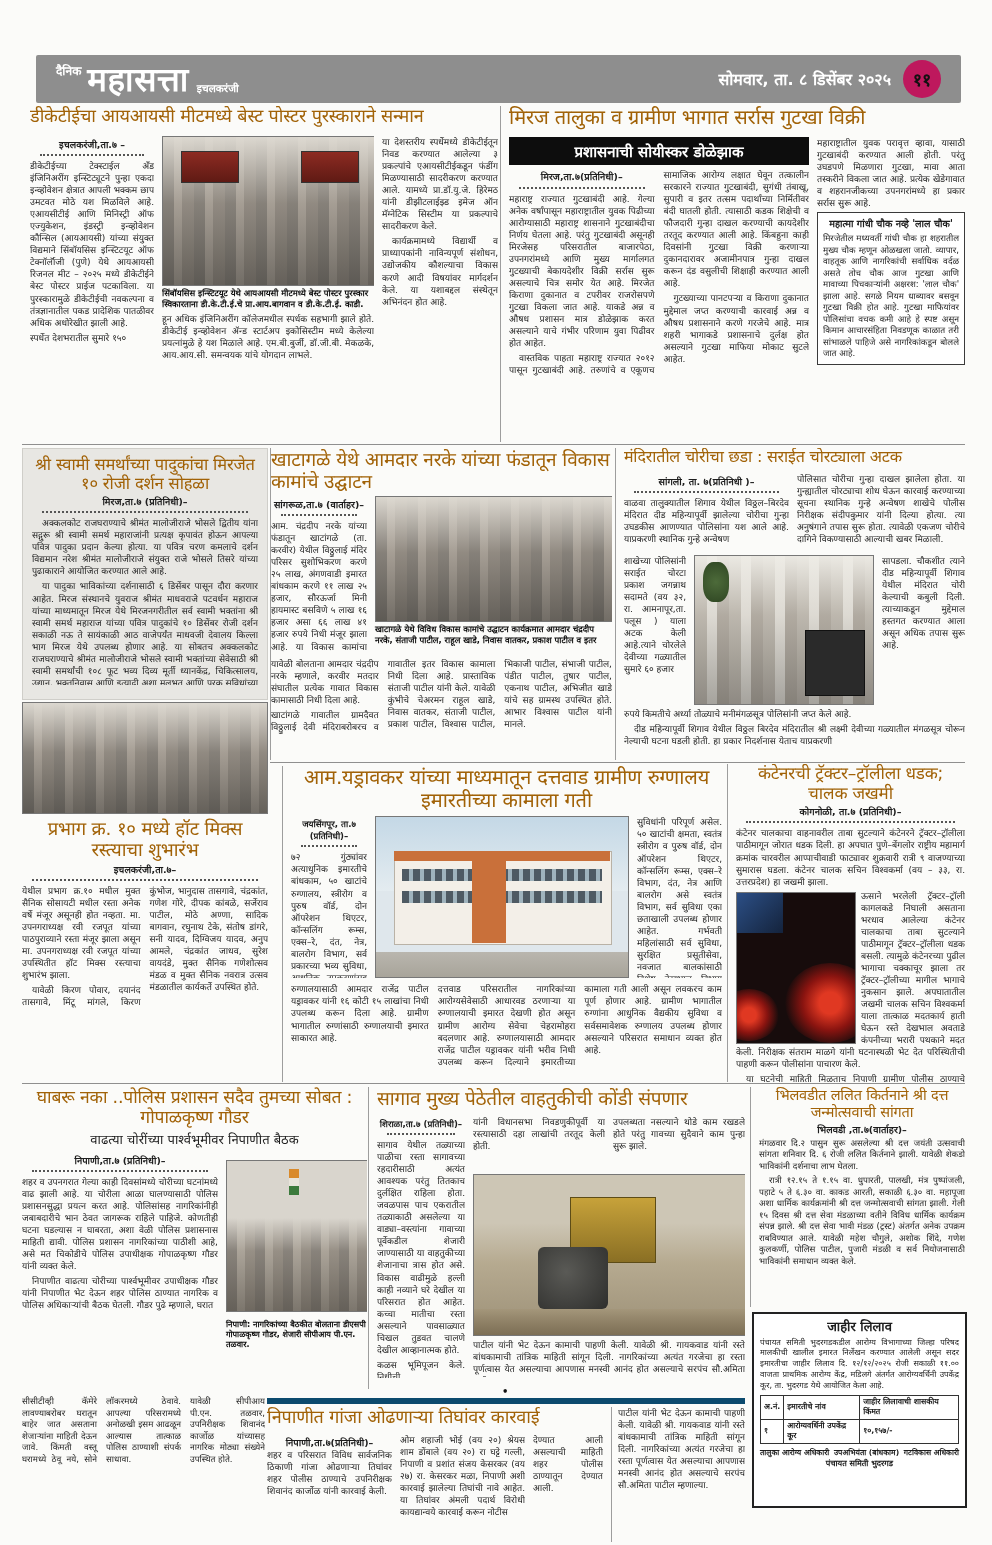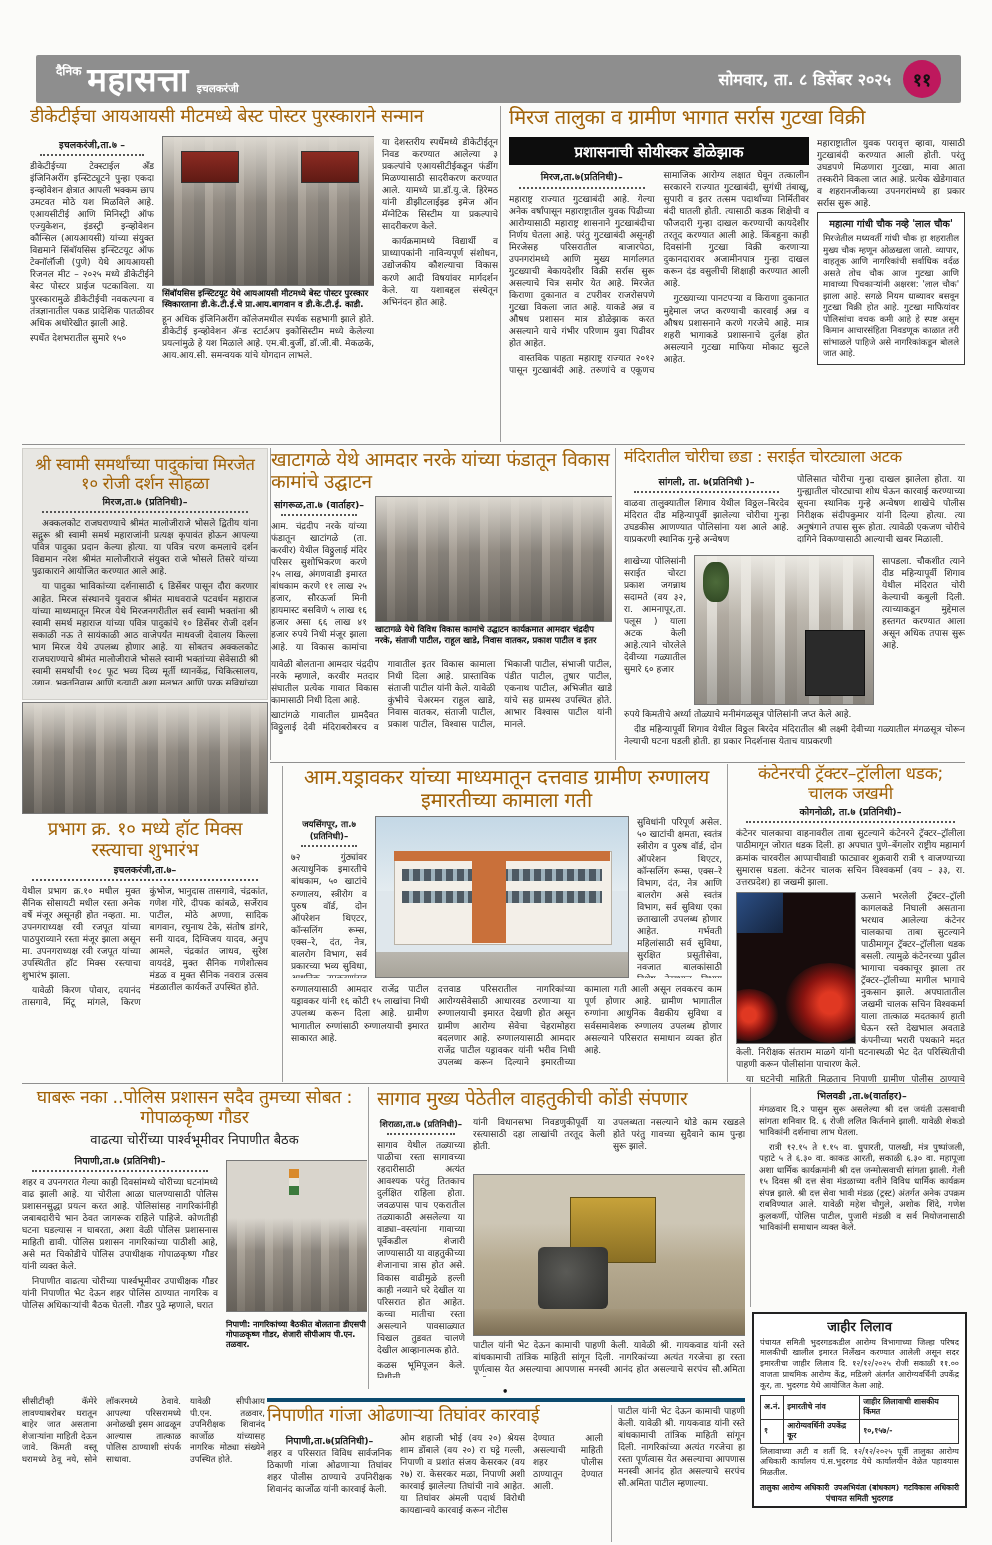--- a/index.html
+++ b/index.html
@@ -314,21 +314,21 @@
       </div>
       <div class="body" style="margin-top:3px;height:38px;overflow:hidden;">
         <p class="noind">पाटील यांनी भेट देऊन कामाची पाहणी केली. यावेळी श्री. गायकवाड यांनी रस्ते बांधकामाची तांत्रिक माहिती सांगून दिली. नागरिकांच्या अत्यंत गरजेचा हा रस्ता पूर्णत्वास येत असल्याचा आपणास मनस्वी आनंद होत असल्याचे सरपंच सौ.अमिता पाटील म्हणाल्या.</p>
       </div>
     </div>
   </div>
 </div>
 
 <div class="dot-sep" style="left:502px;top:1386px;">•</div>
 
-<div class="abs" style="left:267px;top:1398px;width:478px;height:144px;border-top:4px solid #0c4a6e;padding-top:3px;">
+<div class="abs" style="left:267px;top:1398px;width:478px;height:144px;border-top:6px solid #0c4a6e;padding-top:3px;">
   <div class="row">
     <div style="flex:0 0 336px;">
       <div class="hl" style="font-size:18px;height:24px;white-space:nowrap;">निपाणीत गांजा ओढणाऱ्या तिघांवर कारवाई</div>
       <div class="row" style="margin-top:3px;">
         <div style="flex:1;overflow:hidden;height:108px;">
           <div class="dateline">निपाणी,ता.७(प्रतिनिधी)–</div>
           <div class="body">
               <p class="noind">शहर व परिसरात विविध सार्वजनिक ठिकाणी गांजा ओढणाऱ्या तिघांवर शहर पोलीस ठाण्याचे उपनिरीक्षक शिवानंद कार्जोळ यांनी कारवाई केली.</p>
             </div>
         </div>
@@ -340,20 +340,21 @@
         </div>
       </div>
     </div>
     <div class="body vline" style="flex:1;overflow:hidden;height:138px;padding-left:6px;">
       <p class="noind">पाटील यांनी भेट देऊन कामाची पाहणी केली. यावेळी श्री. गायकवाड यांनी रस्ते बांधकामाची तांत्रिक माहिती सांगून दिली. नागरिकांच्या अत्यंत गरजेचा हा रस्ता पूर्णत्वास येत असल्याचा आपणास मनस्वी आनंद होत असल्याचे सरपंच सौ.अमिता पाटील म्हणाल्या.</p>
     </div>
   </div>
 </div>
 
 <div class="abs vline" style="left:750px;top:1087px;width:215px;height:220px;padding-left:8px;">
+  <div class="hl" style="font-size:14.5px;text-align:center;">भिलवडीत ललित किर्तनाने श्री दत्त जन्मोत्सवाची सांगता</div>
   <div class="dateline">भिलवडी ,ता.७(वार्ताहर)–</div>
   <div class="body" style="margin-top:2px;height:162px;font-size:8.6px;">
     <p class="noind">मंगळवार दि.२ पासुन सुरू असलेल्या श्री दत्त जयंती उत्सवाची सांगता शनिवार दि. ६ रोजी ललित किर्तनाने झाली. यावेळी शेकडो भाविकांनी दर्शनाचा लाभ घेतला.</p>
     <p>रात्री १२.१५ ते १.१५ वा. धुपारती, पालखी, मंत्र पुष्पांजली, पहाटे ५ ते ६.३० वा. काकड आरती, सकाळी ६.३० वा. महापूजा अशा धार्मिक कार्यक्रमांनी श्री दत्त जन्मोत्सवाची सांगता झाली. गेली १५ दिवस श्री दत्त सेवा मंडळाच्या वतीने विविध धार्मिक कार्यक्रम संपन्न झाले. श्री दत्त सेवा भावी मंडळ (ट्रस्ट) अंतर्गत अनेक उपक्रम राबविण्यात आले. यावेळी महेश चौगुले, अशोक शिंदे, गणेश कुलकर्णी, पोलिस पाटील, पुजारी मंडळी व सर्व नियोजनासाठी भाविकांनी समाधान व्यक्त केले.</p>
   </div>
 </div>
 
 <div class="abs auction" style="left:752px;top:1312px;width:215px;height:196px;">
   <div class="at">जाहीर लिलाव</div>
   <p>पंचायत समिती भुदरगडकडील आरोग्य विभागाच्या जिल्हा परिषद मालकीची खालील इमारत निर्लेखन करण्यात आलेली असून सदर इमारतीचा जाहीर लिलाव दि. १२/१२/२०२५ रोजी सकाळी ११.०० वाजता प्राथमिक आरोग्य केंद्र, मडिलगे अंतर्गत आरोग्यवर्धिनी उपकेंद्र कूर, ता. भुदरगड येथे आयोजित केला आहे.</p>
@@ -364,20 +365,19 @@
       <th>इमारतीचे नांव</th>
       <th>जाहीर लिलावाची शासकीय किंमत</th>
     </tr>
     <tr>
       <td>१</td>
       <td>आरोग्यवर्धिनी उपकेंद्र कूर</td>
       <td>१०,१५७/-</td>
     </tr>
   </tbody>
     </table>
-  <p>लिलावाच्या अटी व शर्ती दि. १२/१२/२०२५ पूर्वी तालुका आरोग्य अधिकारी कार्यालय पं.स.भुदरगड येथे कार्यालयीन वेळेत पहावयास मिळतील.</p>
   <div class="sigs">
     <span>तालुका आरोग्य अधिकारी</span>
     <span>उपअभियंता (बांधकाम)</span>
     <span>गटविकास अधिकारी</span>
   </div>
   <div class="org">पंचायत समिती भुदरगड</div>
 </div>
 
 </body></html>

